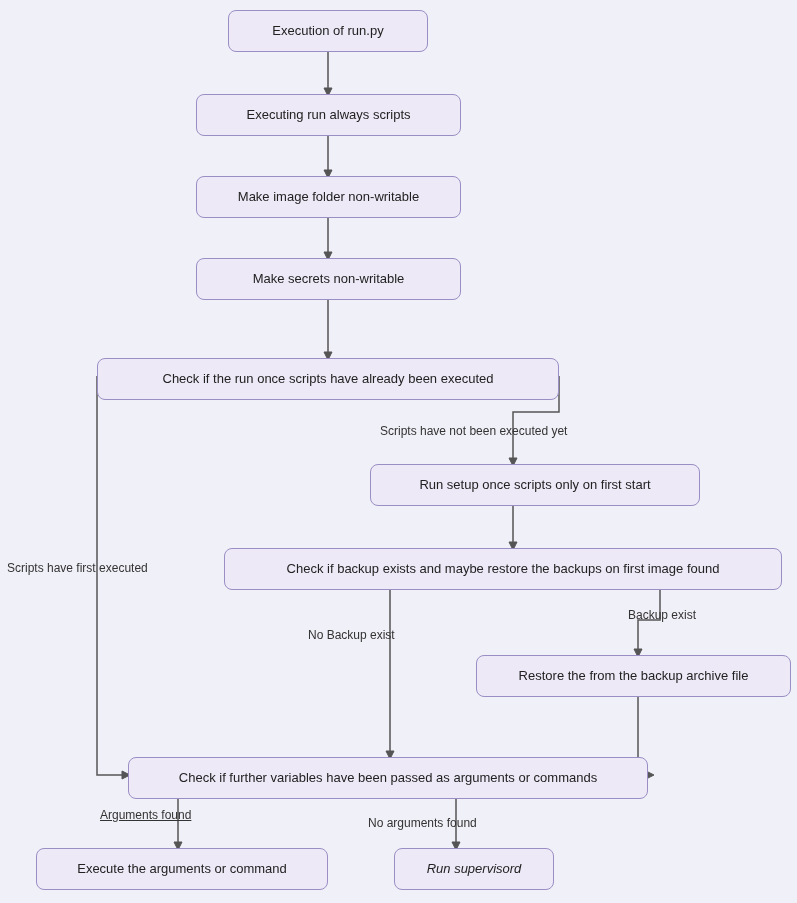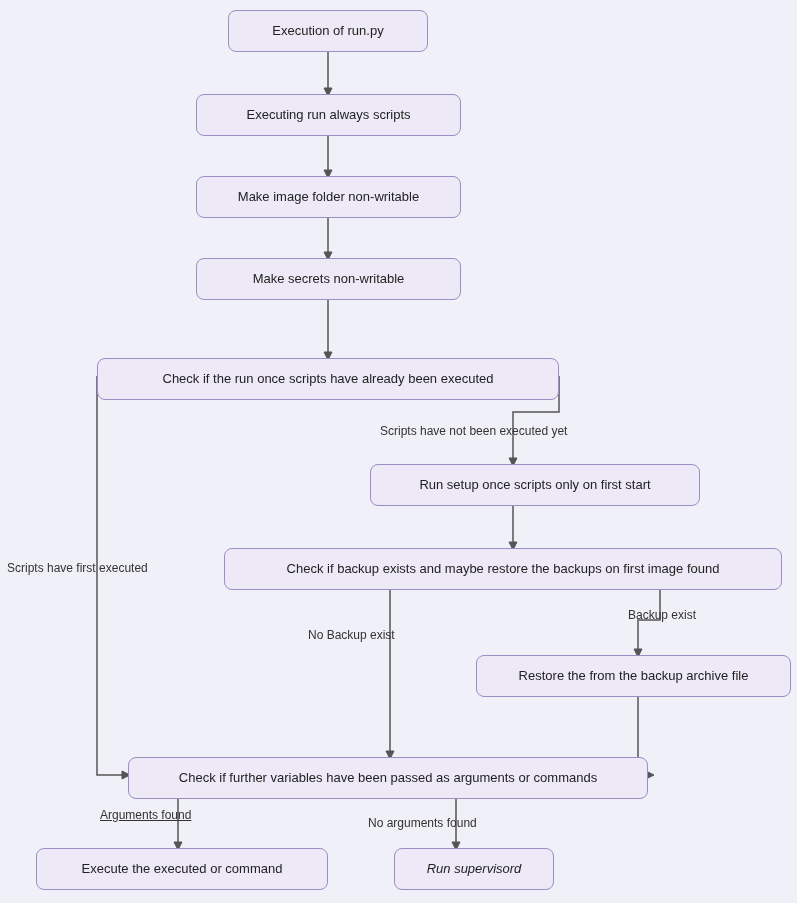--- a/index.html
+++ b/index.html
@@ -109,21 +109,21 @@
   <div class="node" style="top:358px;left:97px;width:462px;height:36px;">Check if the run once scripts have already been executed</div>
 
   <div class="node" style="top:464px;left:336px;width:330px;height:37px;margin-left:34px;">Run setup once scripts only on first start</div>
 
   <div class="node" style="top:548px;left:224px;width:558px;height:36px;">Check if backup exists and maybe restore the backups on first image found</div>
 
   <div class="node" style="top:655px;left:476px;width:315px;height:36px;">Restore the from the backup archive file</div>
 
   <div class="node" style="top:757px;left:128px;width:520px;height:36px;">Check if further variables have been passed as arguments or commands</div>
 
-  <div class="node" style="top:848px;left:36px;width:292px;height:40px;">Execute the executed or command</div>
+  <div class="node" style="top:848px;left:36px;width:292px;height:40px;">Execute the arguments or command</div>
 
   <div class="node" style="top:848px;left:394px;width:160px;height:40px;font-style:italic;">Run supervisord</div>
 
   <div class="label" style="top:424px;left:358px;margin-left:22px;">Scripts have not been executed yet</div>
 
   <div class="label" style="top:561px;left:7px;">Scripts have first executed</div>
 
   <div class="label" style="top:628px;left:308px;">No Backup exist</div>
 
   <div class="label" style="top:608px;left:628px;">Backup exist</div>

